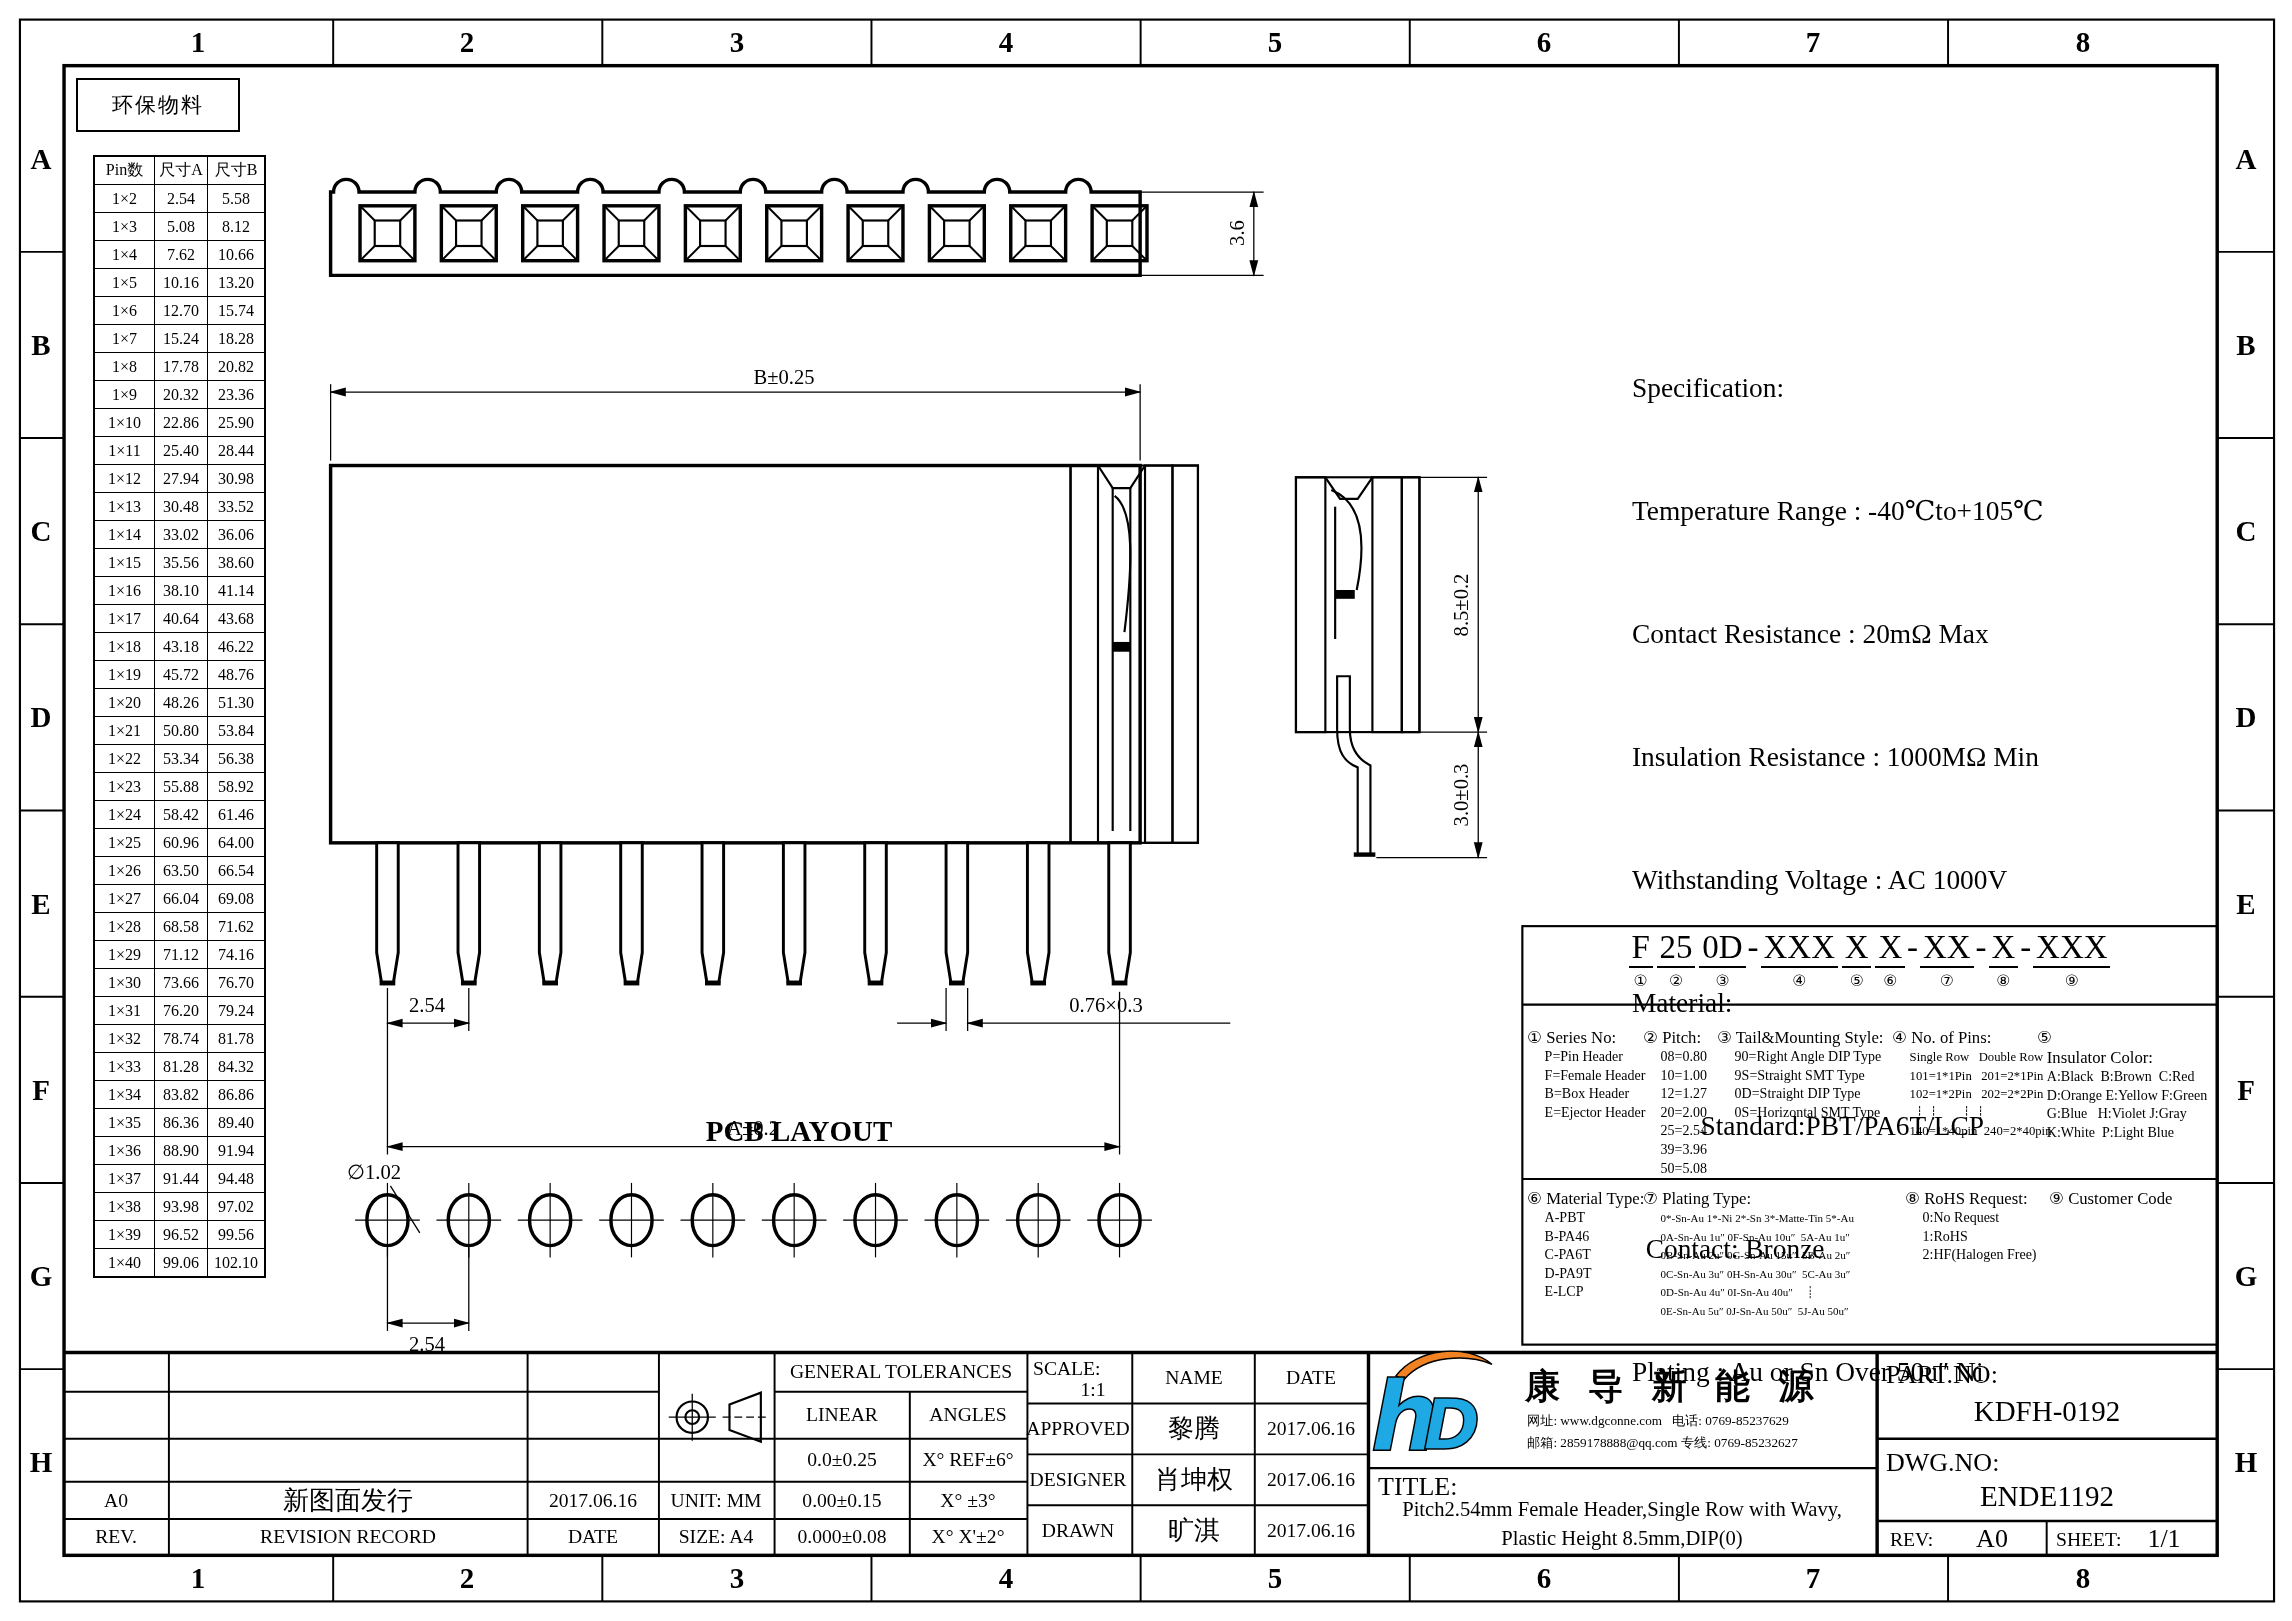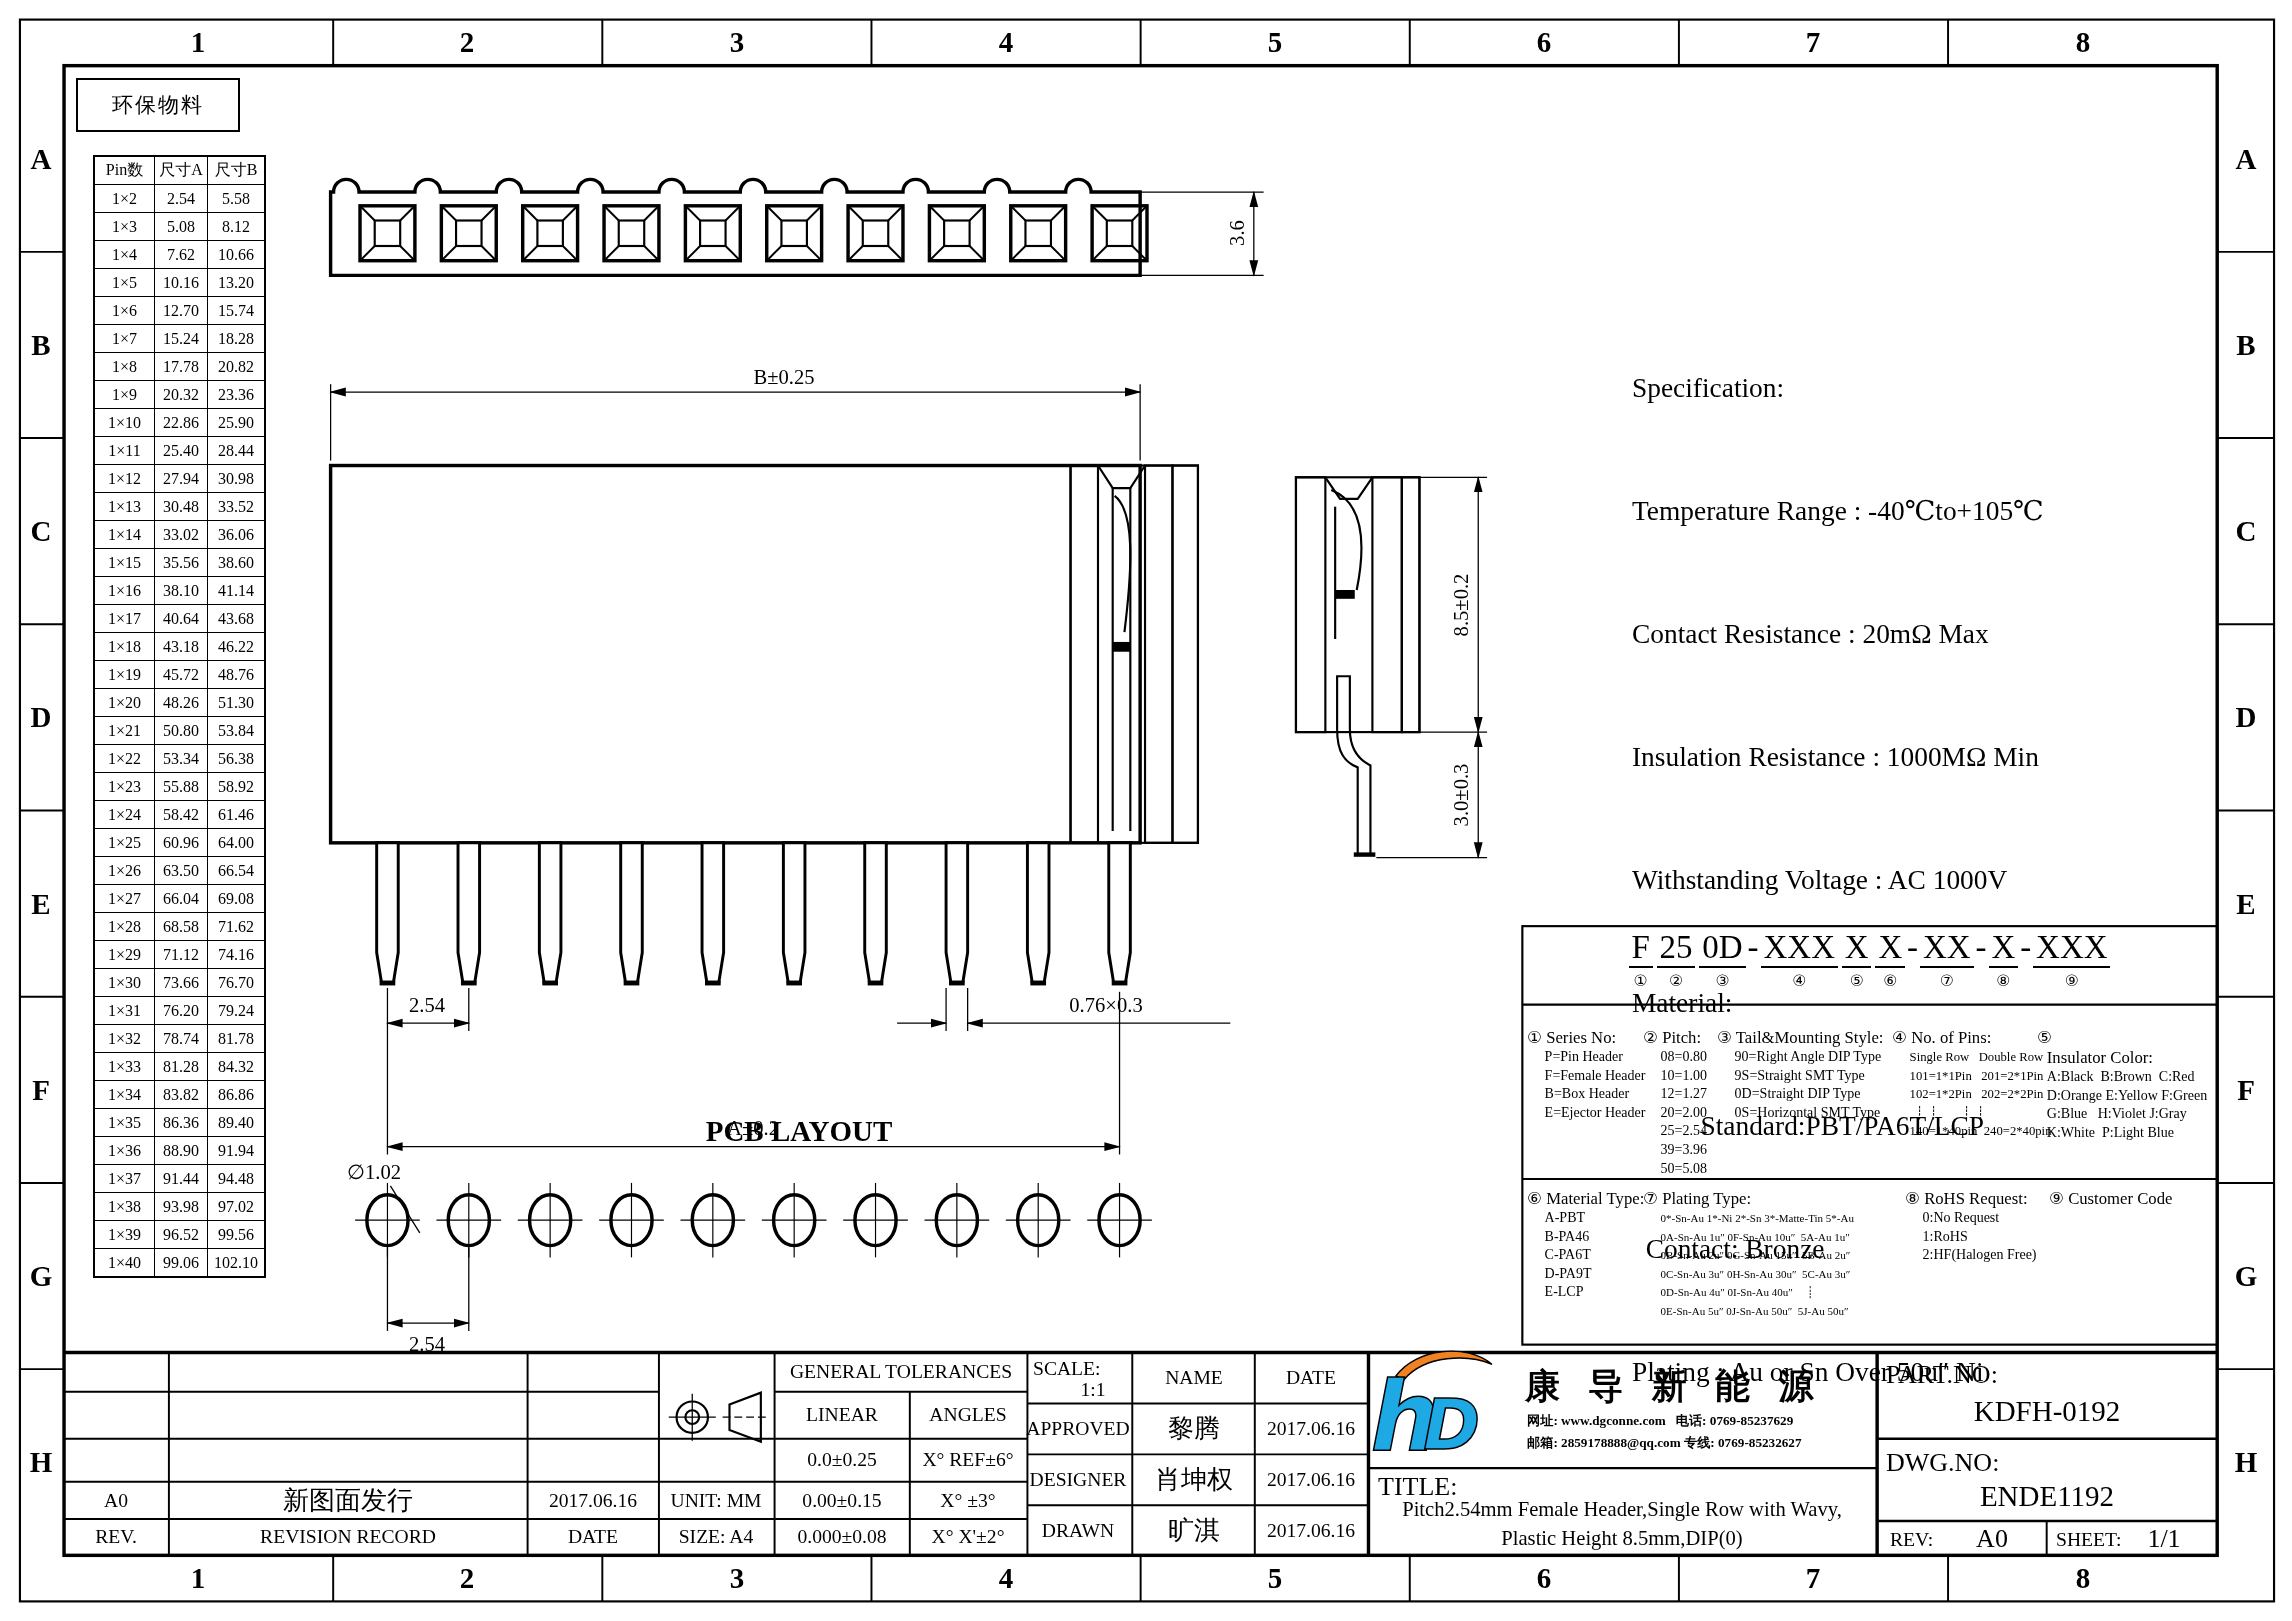--- a/index.html
+++ b/index.html
@@ -30,21 +30,21 @@
   #ordCode .seg>span:first-child{border-bottom:2.2px solid #000;padding:0 2.9px}
   #ordCode .segnum{font-size:15.7px;margin-top:2.9px;font-family:"DejaVu Sans",sans-serif}
   #ordCode .sep{padding:0 1px}
   .ord-sec{position:absolute;font-size:16.7px}
   .ord-title{white-space:pre}
   .ord-lines{margin-left:17.6px;font-size:14px;line-height:18.6px;white-space:pre}
   .ord-lines>div{white-space:pre}
   
   .tb20{font-size:19.6px}.tb22{font-size:26px}.tb30{font-size:29px}
   .gridlab{position:absolute;transform:translate(-50%,-50%);font-size:29px;font-weight:bold}
-  .contact{font-size:13.2px;font-weight:bold;line-height:1.55}
+  .contact{font-size:13.2px;font-weight:normal;line-height:1.55}
 </style>
 </head>
 <body>
 
 <div id="sheet">
 
 <svg id="dwg" width="2293" height="1621" viewBox="0 0 2339 1654">
   <defs>
     <pattern id="hatch" patternUnits="userSpaceOnUse" width="9" height="9" patternTransform="rotate(45)">
       <line x1="0" y1="0" x2="0" y2="9" stroke="#000" stroke-width="1.2"></line>

